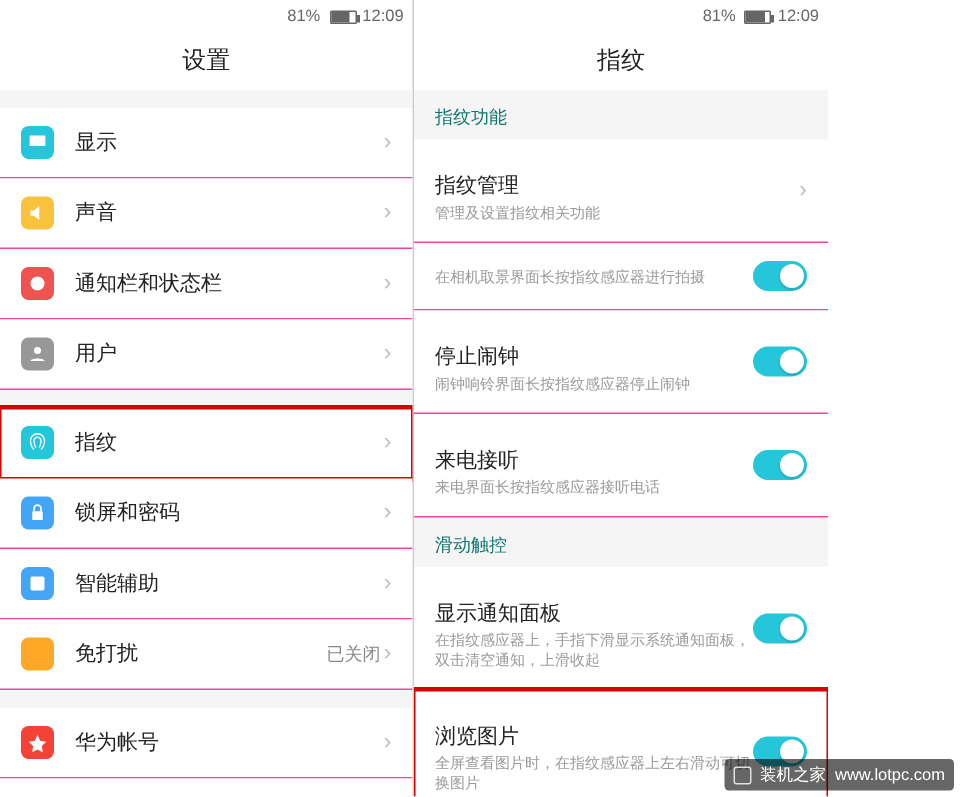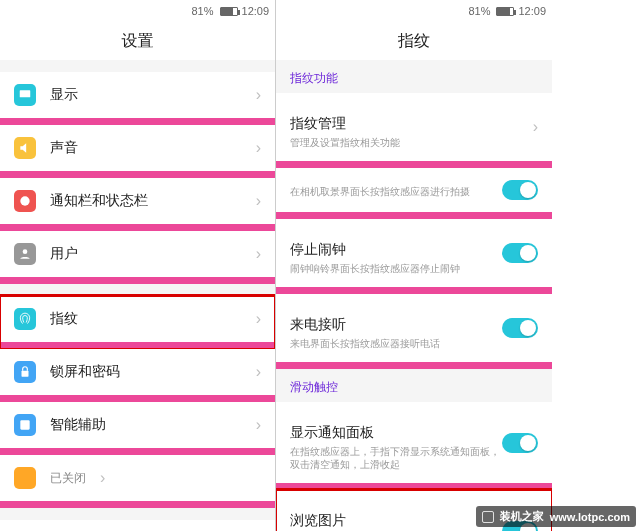--- a/index.html
+++ b/index.html
@@ -9,40 +9,40 @@
   .phone.left { border-right: 1px solid #ccc; }
 
   .statusbar { height: 22px; display: flex; justify-content: flex-end; align-items: center; padding: 0 6px; font-size: 11px; color: #666; gap: 4px; }
   .statusbar .batt { width: 18px; height: 9px; border: 1px solid #666; border-radius: 1px; position: relative; margin-left: 2px; }
   .statusbar .batt::after { content: ""; position: absolute; right: -3px; top: 2px; width: 2px; height: 5px; background: #666; }
   .statusbar .batt .fill { position: absolute; left: 0; top: 0; bottom: 0; width: 80%; background: #666; }
 
   .titlebar { height: 38px; line-height: 38px; text-align: center; font-size: 16px; color: #222; }
 
   .section-gap { height: 12px; background: #f5f5f5; }
-  .section-header { background: #f5f5f5; color: #6d28d9; font-size: 12px; padding: 10px 14px 6px; }
-
-  .row { display: flex; align-items: center; padding: 12px 14px 12px 14px; border-bottom: 7px solid #ec4899; background: #fff; position: relative; }
+  .section-header { background: #f5f5f5; color: #0f766e; font-size: 12px; padding: 10px 14px 6px; }
+
+  .row { display: flex; align-items: center; padding: 12px 14px 12px 14px; border-bottom: 1px solid #ec4899; background: #fff; position: relative; }
   .row.noline { border-bottom: none; }
   .icon { width: 22px; height: 22px; border-radius: 5px; margin-right: 14px; flex: 0 0 22px; display:flex; align-items:center; justify-content:center; }
   .icon svg { width: 14px; height: 14px; fill: #fff; }
   .lbl { flex: 1; font-size: 14px; color: #222; }
   .sub { font-size: 10px; color: #9a9a9a; margin-top: 3px; line-height: 1.3; }
-  .meta { font-size: 12px; color: #888; margin-right: 14px; }
+  .meta { font-size: 12px; color: #888; margin-right: 2px; }
   .chev { color: #c0c0c0; font-size: 16px; }
   .twol { flex: 1; }
   .twol .t1 { font-size: 14px; color: #222; margin-top: 10px; }
 
   .switch { width: 36px; height: 20px; border-radius: 10px; position: relative; flex: 0 0 36px; }
   .switch.on { background: #26c6da; }
   .switch .knob { position: absolute; top: 2px; width: 16px; height: 16px; border-radius: 50%; background: #fff; box-shadow: 0 1px 2px rgba(0,0,0,.2); }
   .switch.on .knob { right: 2px; }
 
   .hilite { outline: 3px solid #d80000; outline-offset: -1px; }
-  .watermark { position: absolute; bottom: 4px; right: 4px; background: rgba(0,0,0,.6); color: #fff; font-size: 11px; padding: 3px 6px; border-radius: 3px; display: flex; gap: 6px; align-items:center;font-weight:bold; }
+  .watermark { position: absolute; bottom: 4px; right: 4px; background: rgba(0,0,0,.6); color: #fff; font-size: 11px; padding: 3px 6px; border-radius: 3px; display: flex; gap: 6px; align-items:center; }
   .watermark .ico { width: 12px; height: 12px; border: 1px solid #fff; border-radius: 2px; opacity:.8; }
 
   .c-teal{background:#26c6da;} .c-yellow{background:#f9c23c;} .c-red{background:#ef5350;} .c-grey{background:#989898;}
   .c-blue{background:#42a5f5;} .c-orange{background:#ffa726;} .c-hua{background:#f44336;}
 </style>
 </head>
 <body>
 
 <div class="container">
 
@@ -124,20 +124,21 @@
         </div>
       <div class="lbl">智能辅助</div>
       <div class="chev">›</div>
     </div>
     <div class="row">
       <div class="icon c-orange">
           <svg viewBox="0 0 24 24">
             <path d="M14 3a9 9 0 100 18 7 7 0 010-18z"></path>
           </svg>
         </div>
+      <div class="lbl">免打扰</div>
       <div class="meta">已关闭</div>
       <div class="chev">›</div>
     </div>
 
     <div class="section-gap"></div>
 
     <div class="row">
       <div class="icon c-hua">
           <svg viewBox="0 0 24 24">
             <path d="M12 3l3 7 7 1-5 5 1 7-6-3-6 3 1-7-5-5 7-1z"></path>

